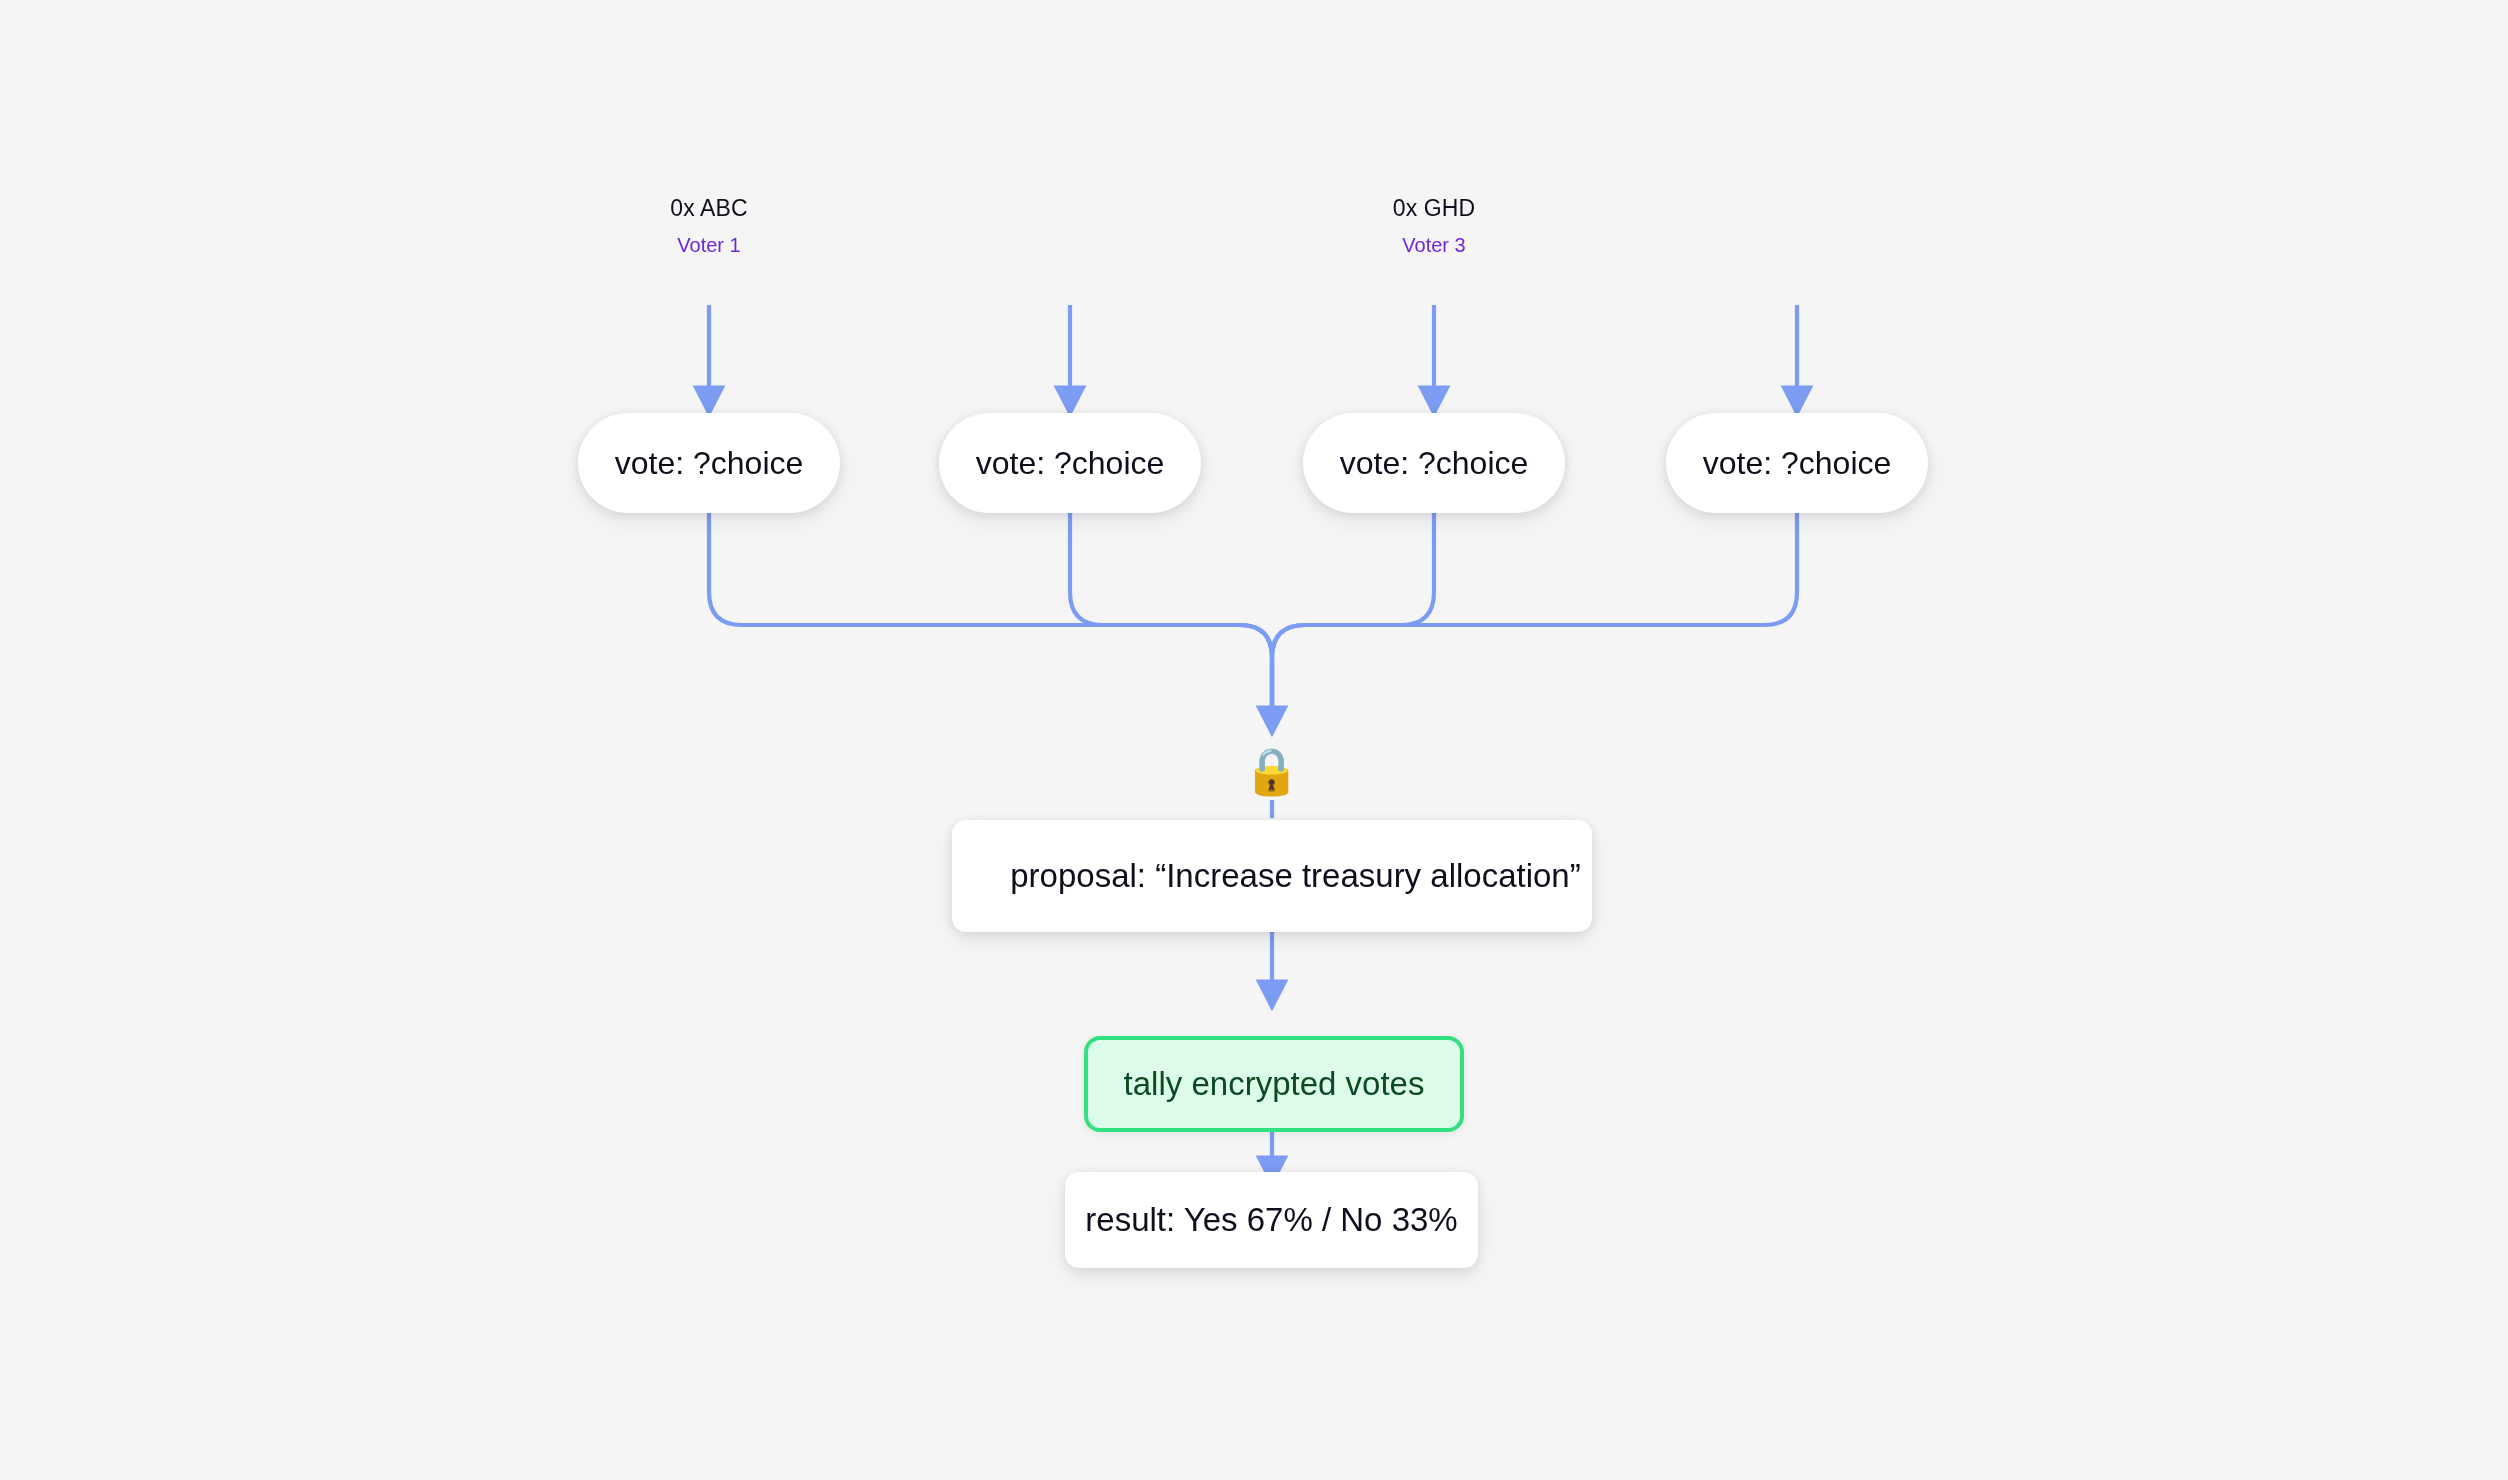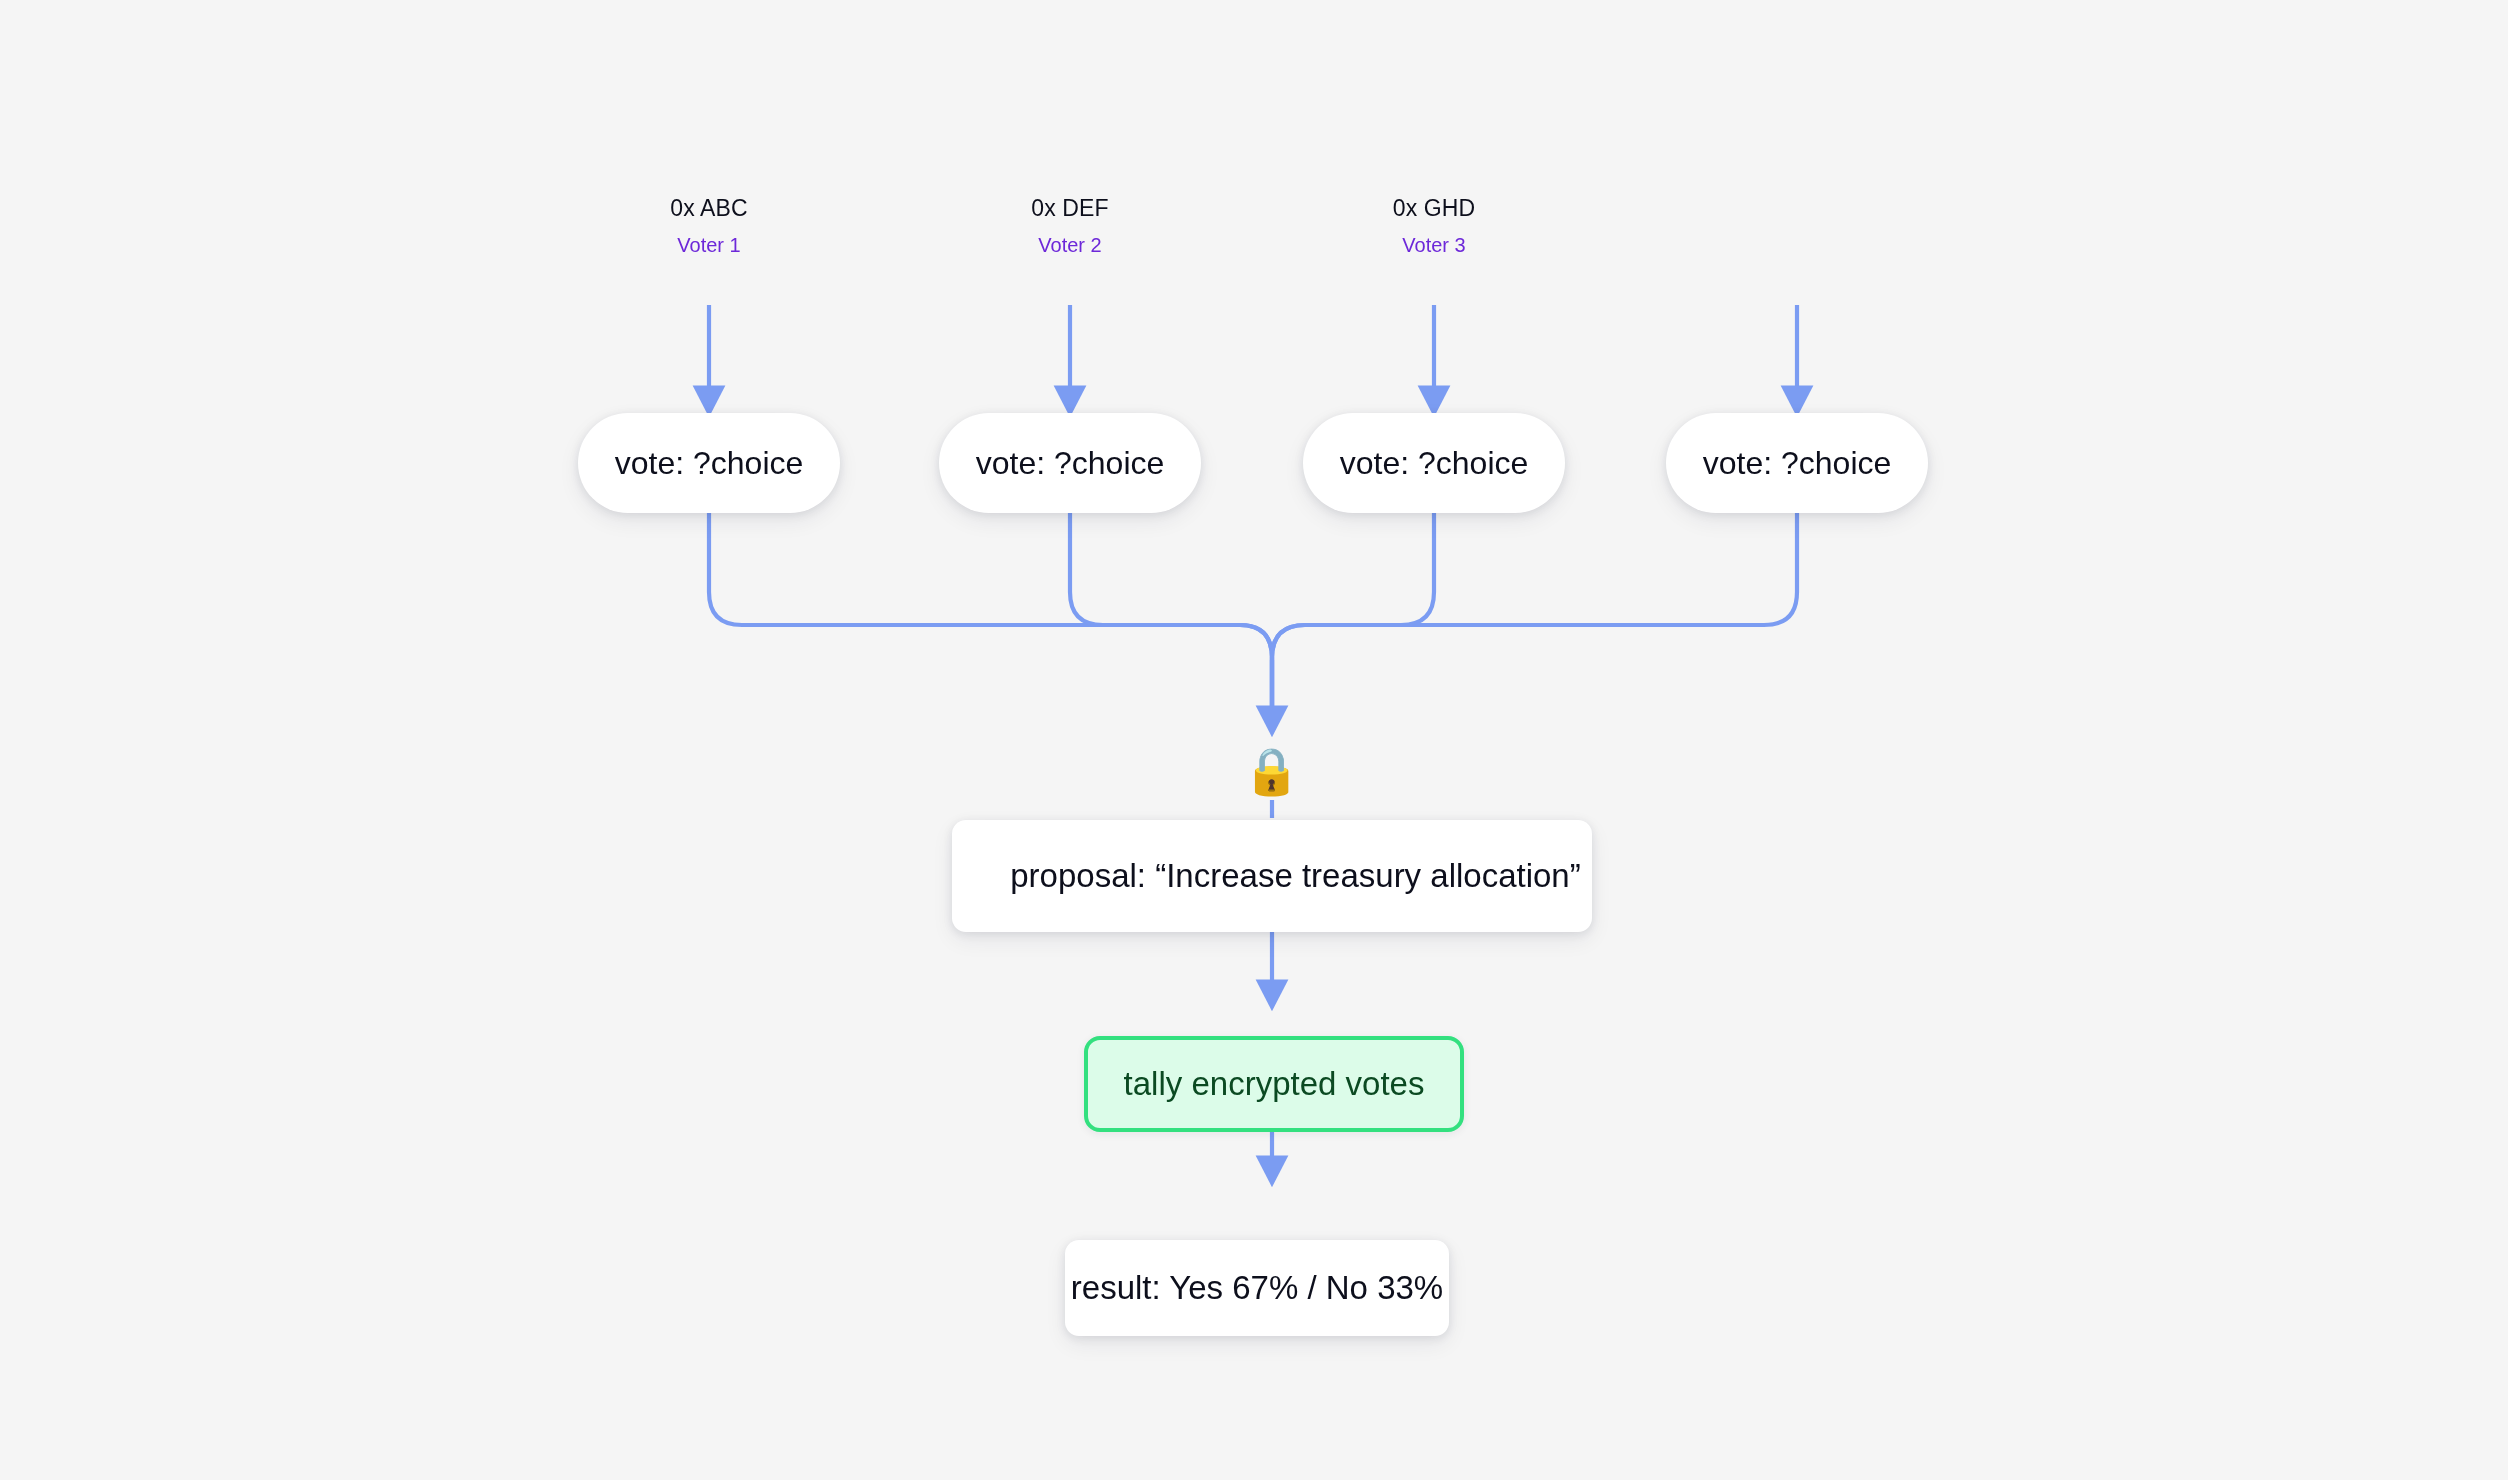--- a/index.html
+++ b/index.html
@@ -128,35 +128,31 @@
       <path d="M1272,932 L1272,992" marker-end="url(#arrowhead)"></path>
 
       <path d="M1272,1095 L1272,1168" marker-end="url(#arrowhead)"></path>
     </g>
   </svg>
 
   <div class="voter-head" style="left:549px; top:195px;">
     <div class="voter-addr">0x ABC</div>
     <div class="voter-sub">Voter 1</div>
   </div>
-  <div class="voter-head" style="left:910px; top:195px;">
-    <div class="voter-addr">0x DEF</div>
-    <div class="voter-sub">Voter 2</div>
-  </div>
   <div class="voter-head" style="left:1274px; top:195px;">
     <div class="voter-addr">0x GHD</div>
     <div class="voter-sub">Voter 3</div>
   </div>
 
   <div class="node node-pill" style="left:578px; top:413px; width:262px; height:100px;">vote: ?choice</div>
   <div class="node node-pill" style="left:939px; top:413px; width:262px; height:100px;">vote: ?choice</div>
   <div class="node node-pill" style="left:1303px; top:413px; width:262px; height:100px;">vote: ?choice</div>
   <div class="node node-pill" style="left:1666px; top:413px; width:262px; height:100px;">vote: ?choice</div>
 
   <div class="lock-icon" style="left:1242px; top:748px;">🔒</div>
 
   <div class="node node-rect" style="left:952px; top:820px; width:640px; height:112px;padding-left:47px;">proposal: “Increase treasury allocation”</div>
 
   <div class="node node-highlight" style="left:1084px; top:999px; width:380px; height:96px;">tally encrypted votes</div>
 
-  <div class="node node-rect" style="left:1065px; top:1240px; width:384px; height:96px;">result: Yes 67% / No 33%</div>
+  <div class="node node-rect" style="left:1065px; top:1172px; width:413px; height:96px;">result: Yes 67% / No 33%</div>
 
 </div>
 
 </body></html>

